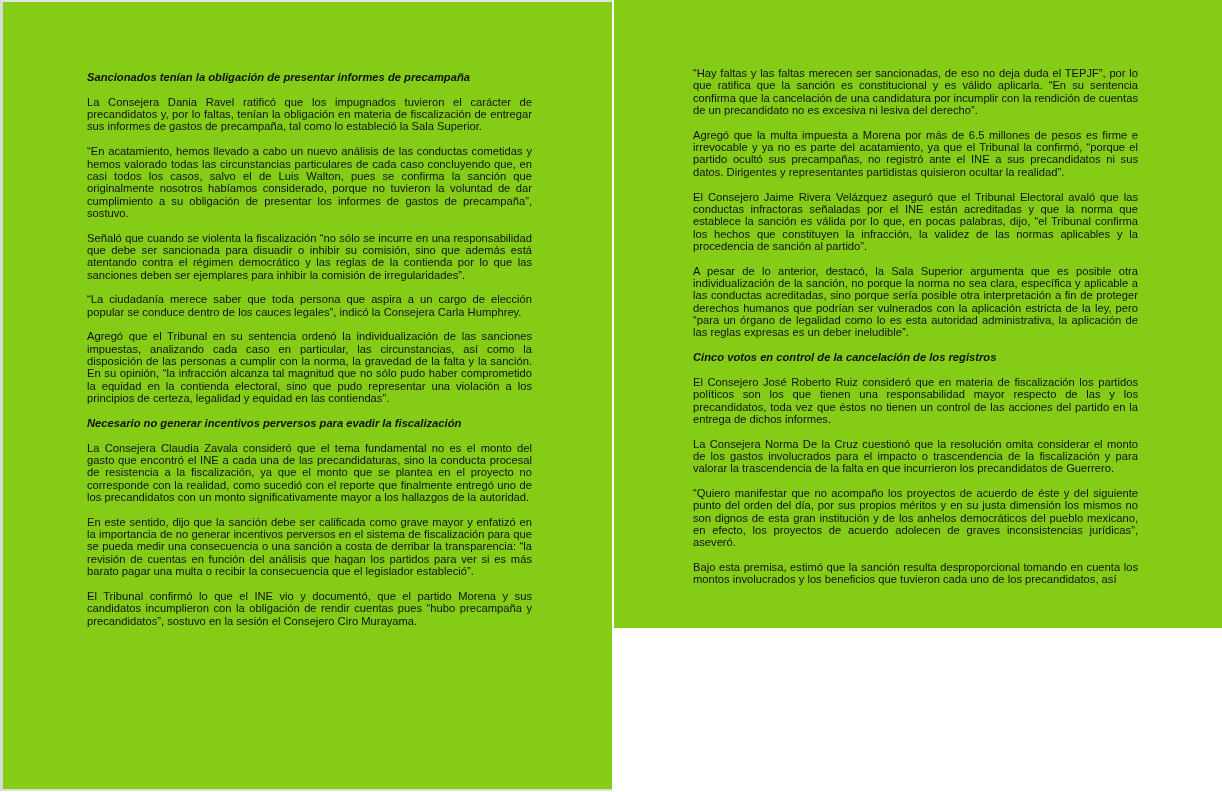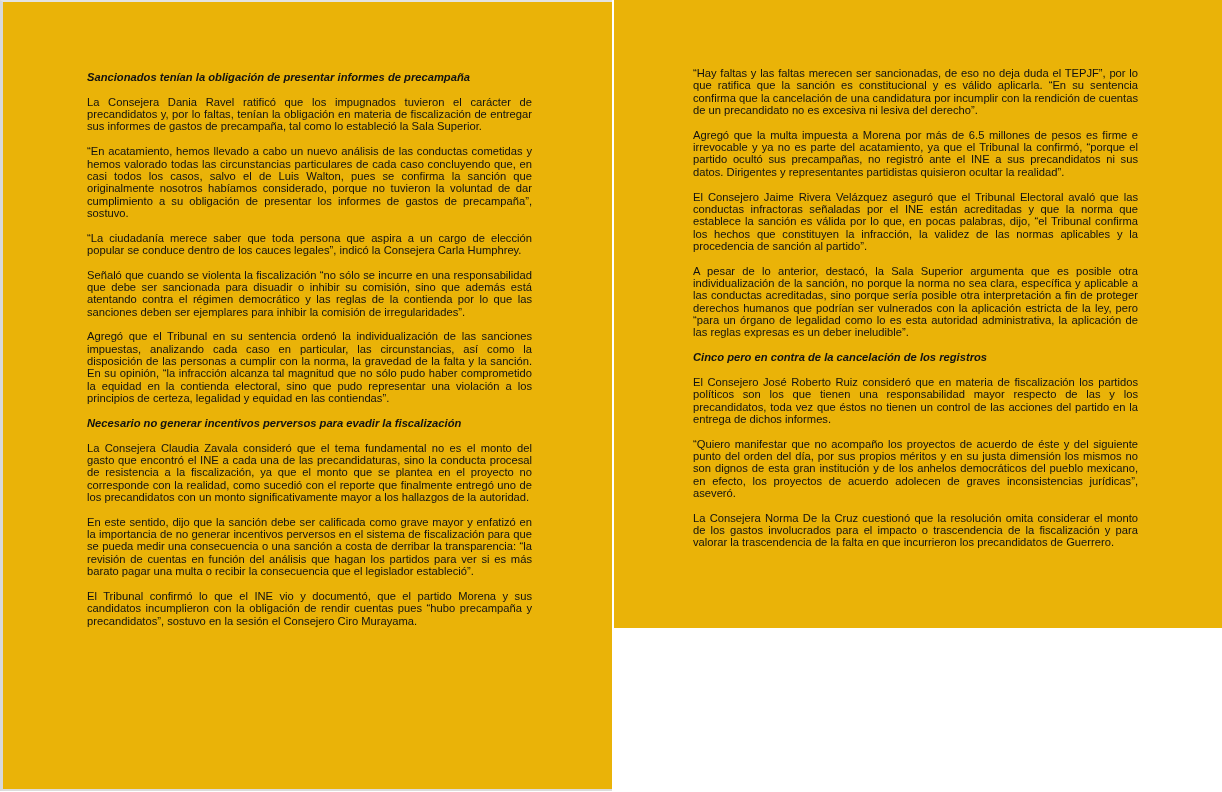--- a/index.html
+++ b/index.html
@@ -1,50 +1,51 @@
 <!DOCTYPE html>
 <html><head>
 <meta charset="utf-8">
 <style>
   html, body { margin:0; padding:0; }
   body {
     width:1222px; height:792px; background:#ffffff; position:relative; overflow:hidden;
     font-family:"Liberation Sans", sans-serif; color:#111;
   }
-  .page { position:absolute; top:0; background:#eab308; box-sizing:border-box; }
+  .page { position:absolute; top:0; background:#84cc16; box-sizing:border-box; }
   .page-left { left:0; width:612px; height:791px; border-left:3px solid #d9d9d9; border-top:2px solid #e3e3e3; border-bottom:2px solid #dcdcdc; }
   .page-right { left:614px; width:608px; height:628px; }
   .col { position:absolute; font-size:11.2px; line-height:12.35px; text-align:justify; }
   .page-left .col { left:84px; top:69px; width:445px; }
   .page-right .col { left:79px; top:67px; width:445px; }
   .col p { margin:0 0 12.4px 0; }
   .col h3 { margin:0 0 12.4px 0; font-size:11.2px; font-weight:bold; font-style:italic; line-height:12.35px; }
 </style>
 </head>
 <body>
 
 <div class="page page-left">
   <div class="col">
     <h3>Sancionados tenían la obligación de presentar informes de precampaña</h3>
     <p>La Consejera Dania Ravel ratificó que los impugnados tuvieron el carácter de precandidatos y, por lo faltas, tenían la obligación en materia de fiscalización de entregar sus informes de gastos de precampaña, tal como lo estableció la Sala Superior.</p>
     <p>“En acatamiento, hemos llevado a cabo un nuevo análisis de las conductas cometidas y hemos valorado todas las circunstancias particulares de cada caso concluyendo que, en casi todos los casos, salvo el de Luis Walton, pues se confirma la sanción que originalmente nosotros habíamos considerado, porque no tuvieron la voluntad de dar cumplimiento a su obligación de presentar los informes de gastos de precampaña”, sostuvo.</p>
+    <p>Señaló que cuando se violenta la fiscalización “no sólo se incurre en una responsabilidad que debe ser sancionada para disuadir o inhibir su comisión, sino que además está atentando contra el régimen democrático y las reglas de la contienda por lo que las sanciones deben ser ejemplares para inhibir la comisión de irregularidades”.</p>
     <p>“La ciudadanía merece saber que toda persona que aspira a un cargo de elección popular se conduce dentro de los cauces legales”, indicó la Consejera Carla Humphrey.</p>
-    <p>Señaló que cuando se violenta la fiscalización “no sólo se incurre en una responsabilidad que debe ser sancionada para disuadir o inhibir su comisión, sino que además está atentando contra el régimen democrático y las reglas de la contienda por lo que las sanciones deben ser ejemplares para inhibir la comisión de irregularidades”.</p>
     <p>Agregó que el Tribunal en su sentencia ordenó la individualización de las sanciones impuestas, analizando cada caso en particular, las circunstancias, así como la disposición de las personas a cumplir con la norma, la gravedad de la falta y la sanción. En su opinión, “la infracción alcanza tal magnitud que no sólo pudo haber comprometido la equidad en la contienda electoral, sino que pudo representar una violación a los principios de certeza, legalidad y equidad en las contiendas”.</p>
     <h3>Necesario no generar incentivos perversos para evadir la fiscalización</h3>
     <p>La Consejera Claudia Zavala consideró que el tema fundamental no es el monto del gasto que encontró el INE a cada una de las precandidaturas, sino la conducta procesal de resistencia a la fiscalización, ya que el monto que se plantea en el proyecto no corresponde con la realidad, como sucedió con el reporte que finalmente entregó uno de los precandidatos con un monto significativamente mayor a los hallazgos de la autoridad.</p>
     <p>En este sentido, dijo que la sanción debe ser calificada como grave mayor y enfatizó en la importancia de no generar incentivos perversos en el sistema de fiscalización para que se pueda medir una consecuencia o una sanción a costa de derribar la transparencia: “la revisión de cuentas en función del análisis que hagan los partidos para ver si es más barato pagar una multa o recibir la consecuencia que el legislador estableció”.</p>
     <p>El Tribunal confirmó lo que el INE vio y documentó, que el partido Morena y sus candidatos incumplieron con la obligación de rendir cuentas pues “hubo precampaña y precandidatos”, sostuvo en la sesión el Consejero Ciro Murayama.</p>
   </div>
 </div>
 
 <div class="page page-right">
   <div class="col">
     <p>“Hay faltas y las faltas merecen ser sancionadas, de eso no deja duda el TEPJF”, por lo que ratifica que la sanción es constitucional y es válido aplicarla. “En su sentencia confirma que la cancelación de una candidatura por incumplir con la rendición de cuentas de un precandidato no es excesiva ni lesiva del derecho”.</p>
     <p>Agregó que la multa impuesta a Morena por más de 6.5 millones de pesos es firme e irrevocable y ya no es parte del acatamiento, ya que el Tribunal la confirmó, “porque el partido ocultó sus precampañas, no registró ante el INE a sus precandidatos ni sus datos. Dirigentes y representantes partidistas quisieron ocultar la realidad”.</p>
     <p>El Consejero Jaime Rivera Velázquez aseguró que el Tribunal Electoral avaló que las conductas infractoras señaladas por el INE están acreditadas y que la norma que establece la sanción es válida por lo que, en pocas palabras, dijo, “el Tribunal confirma los hechos que constituyen la infracción, la validez de las normas aplicables y la procedencia de sanción al partido”.</p>
     <p>A pesar de lo anterior, destacó, la Sala Superior argumenta que es posible otra individualización de la sanción, no porque la norma no sea clara, específica y aplicable a las conductas acreditadas, sino porque sería posible otra interpretación a fin de proteger derechos humanos que podrían ser vulnerados con la aplicación estricta de la ley, pero “para un órgano de legalidad como lo es esta autoridad administrativa, la aplicación de las reglas expresas es un deber ineludible”.</p>
-    <h3>Cinco pero en contra de la cancelación de los registros</h3>
+    <h3>Cinco votos en control de la cancelación de los registros</h3>
     <p>El Consejero José Roberto Ruiz consideró que en materia de fiscalización los partidos políticos son los que tienen una responsabilidad mayor respecto de las y los precandidatos, toda vez que éstos no tienen un control de las acciones del partido en la entrega de dichos informes.</p>
+    <p>La Consejera Norma De la Cruz cuestionó que la resolución omita considerar el monto de los gastos involucrados para el impacto o trascendencia de la fiscalización y para valorar la trascendencia de la falta en que incurrieron los precandidatos de Guerrero.</p>
     <p>“Quiero manifestar que no acompaño los proyectos de acuerdo de éste y del siguiente punto del orden del día, por sus propios méritos y en su justa dimensión los mismos no son dignos de esta gran institución y de los anhelos democráticos del pueblo mexicano, en efecto, los proyectos de acuerdo adolecen de graves inconsistencias jurídicas”, aseveró.</p>
-    <p>La Consejera Norma De la Cruz cuestionó que la resolución omita considerar el monto de los gastos involucrados para el impacto o trascendencia de la fiscalización y para valorar la trascendencia de la falta en que incurrieron los precandidatos de Guerrero.</p>
+    <p>Bajo esta premisa, estimó que la sanción resulta desproporcional tomando en cuenta los montos involucrados y los beneficios que tuvieron cada uno de los precandidatos, así</p>
   </div>
 </div>
 
 </body></html>

